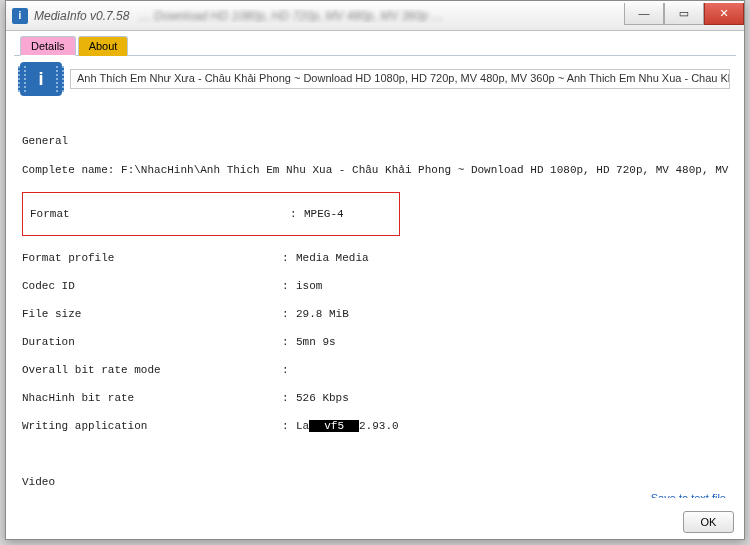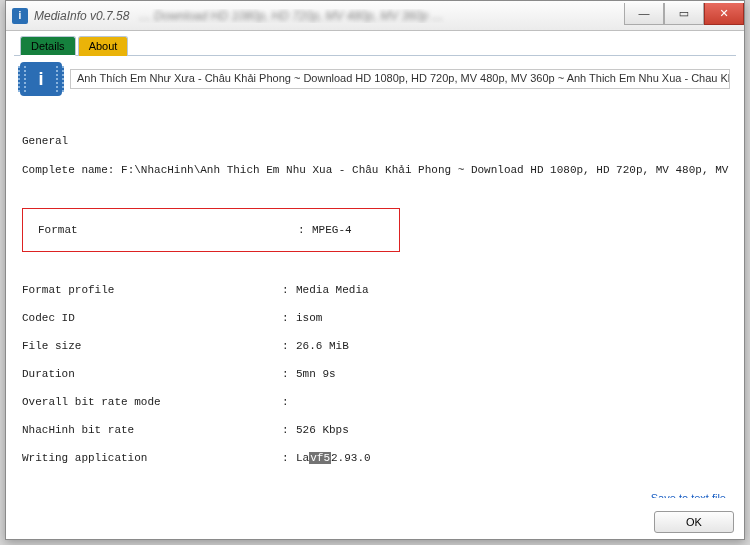--- a/index.html
+++ b/index.html
@@ -79,21 +79,21 @@
     border: 1px solid #b9c7d6;
     border-bottom: none;
     background: #eab308;
     font-size: 11px;
     border-radius: 3px 3px 0 0;
     margin-right: 2px;
     position: relative;
     top: 1px;
   }
   .tab.active {
-    background: #15803d;
+    background: #f9a8d4;
     border-bottom: 1px solid #fff;
   }
   .tabbody {
     border: none;
     background:#fff;
     padding: 6px 6px 0 6px;
     height: calc(100% - 22px);
     overflow: hidden;
   }
   .file-row {
@@ -136,36 +136,36 @@
     overflow: hidden;
     white-space: pre;
   }
   .row { display:flex; }
   .row .label { width: 260px; }
   .row .sep { width: 14px; }
   .row .val { flex:1; }
   .hdr { margin-top: 14px; margin-bottom:1px; }
   .redbox {
     border: 1.5px solid #d22;
-    margin: 17px 0;
-    padding: 0 15px;
+    margin: 1px 0;
+    padding: 0 7px;
     width: 378px;
   }
-  .hl { background:#737373; color:#fff; padding:0 1px; }
+  .hl { background:#000000; color:#fff; padding:0 15px; }
   .savelink {
     text-align:right;
     padding: 2px 4px 0 0;
   }
   .savelink a { color:#1a5fc4; font-size:11px; text-decoration:underline; }
   .footer {
     position:absolute;
     bottom:6px; right:10px;
   }
   .ok-btn {
-    width: 80px; height: 22px;
+    width: 51px; height: 22px;
     border: 1px solid #9a9a9a;
     background: linear-gradient(#fdfdfd,#e6e6e6);
     border-radius: 3px;
     font-size:11px;
     display:flex; align-items:center; justify-content:center;
   }
 </style>
 </head>
 <body>
 
@@ -195,21 +195,21 @@
       </div>
 
       <div class="info">
 <div class="hdr">General</div>
 <div class="row"><span class="label">Complete name</span><span class="sep">: </span><span class="val">F:\NhacHinh\Anh Thich Em Nhu Xua - Châu Khải Phong ~ Download HD 1080p, HD 720p, MV 480p, MV 360p ~ Anh Thich Em Nhu Xua - Chau Khai Phong.mp4</span></div>
 <div class="redbox">
 <div class="row"><span class="label">Format</span><span class="sep">: </span><span class="val">MPEG-4</span></div>
 </div>
 <div class="row"><span class="label">Format profile</span><span class="sep">: </span><span class="val">Media Media</span></div>
 <div class="row"><span class="label">Codec ID</span><span class="sep">: </span><span class="val">isom</span></div>
-<div class="row"><span class="label">File size</span><span class="sep">: </span><span class="val">26.6 MiB</span></div>
+<div class="row"><span class="label">File size</span><span class="sep">: </span><span class="val">29.8 MiB</span></div>
 <div class="row"><span class="label">Duration</span><span class="sep">: </span><span class="val">5mn 9s</span></div>
 <div class="row"><span class="label">Overall bit rate mode</span><span class="sep">: </span></div>
 <div class="row"><span class="label">NhacHinh bit rate</span><span class="sep">: </span><span class="val">526 Kbps</span></div>
 <div class="row"><span class="label">Writing application</span><span class="sep">: </span><span class="val"><span>La</span><span class="hl">vf5</span><span>2.93.0</span></span></div>
 
 <div class="hdr">Video</div>
 <div class="row"><span class="label">ID</span><span class="sep">: </span><span class="val">1</span></div>
 
 
 

